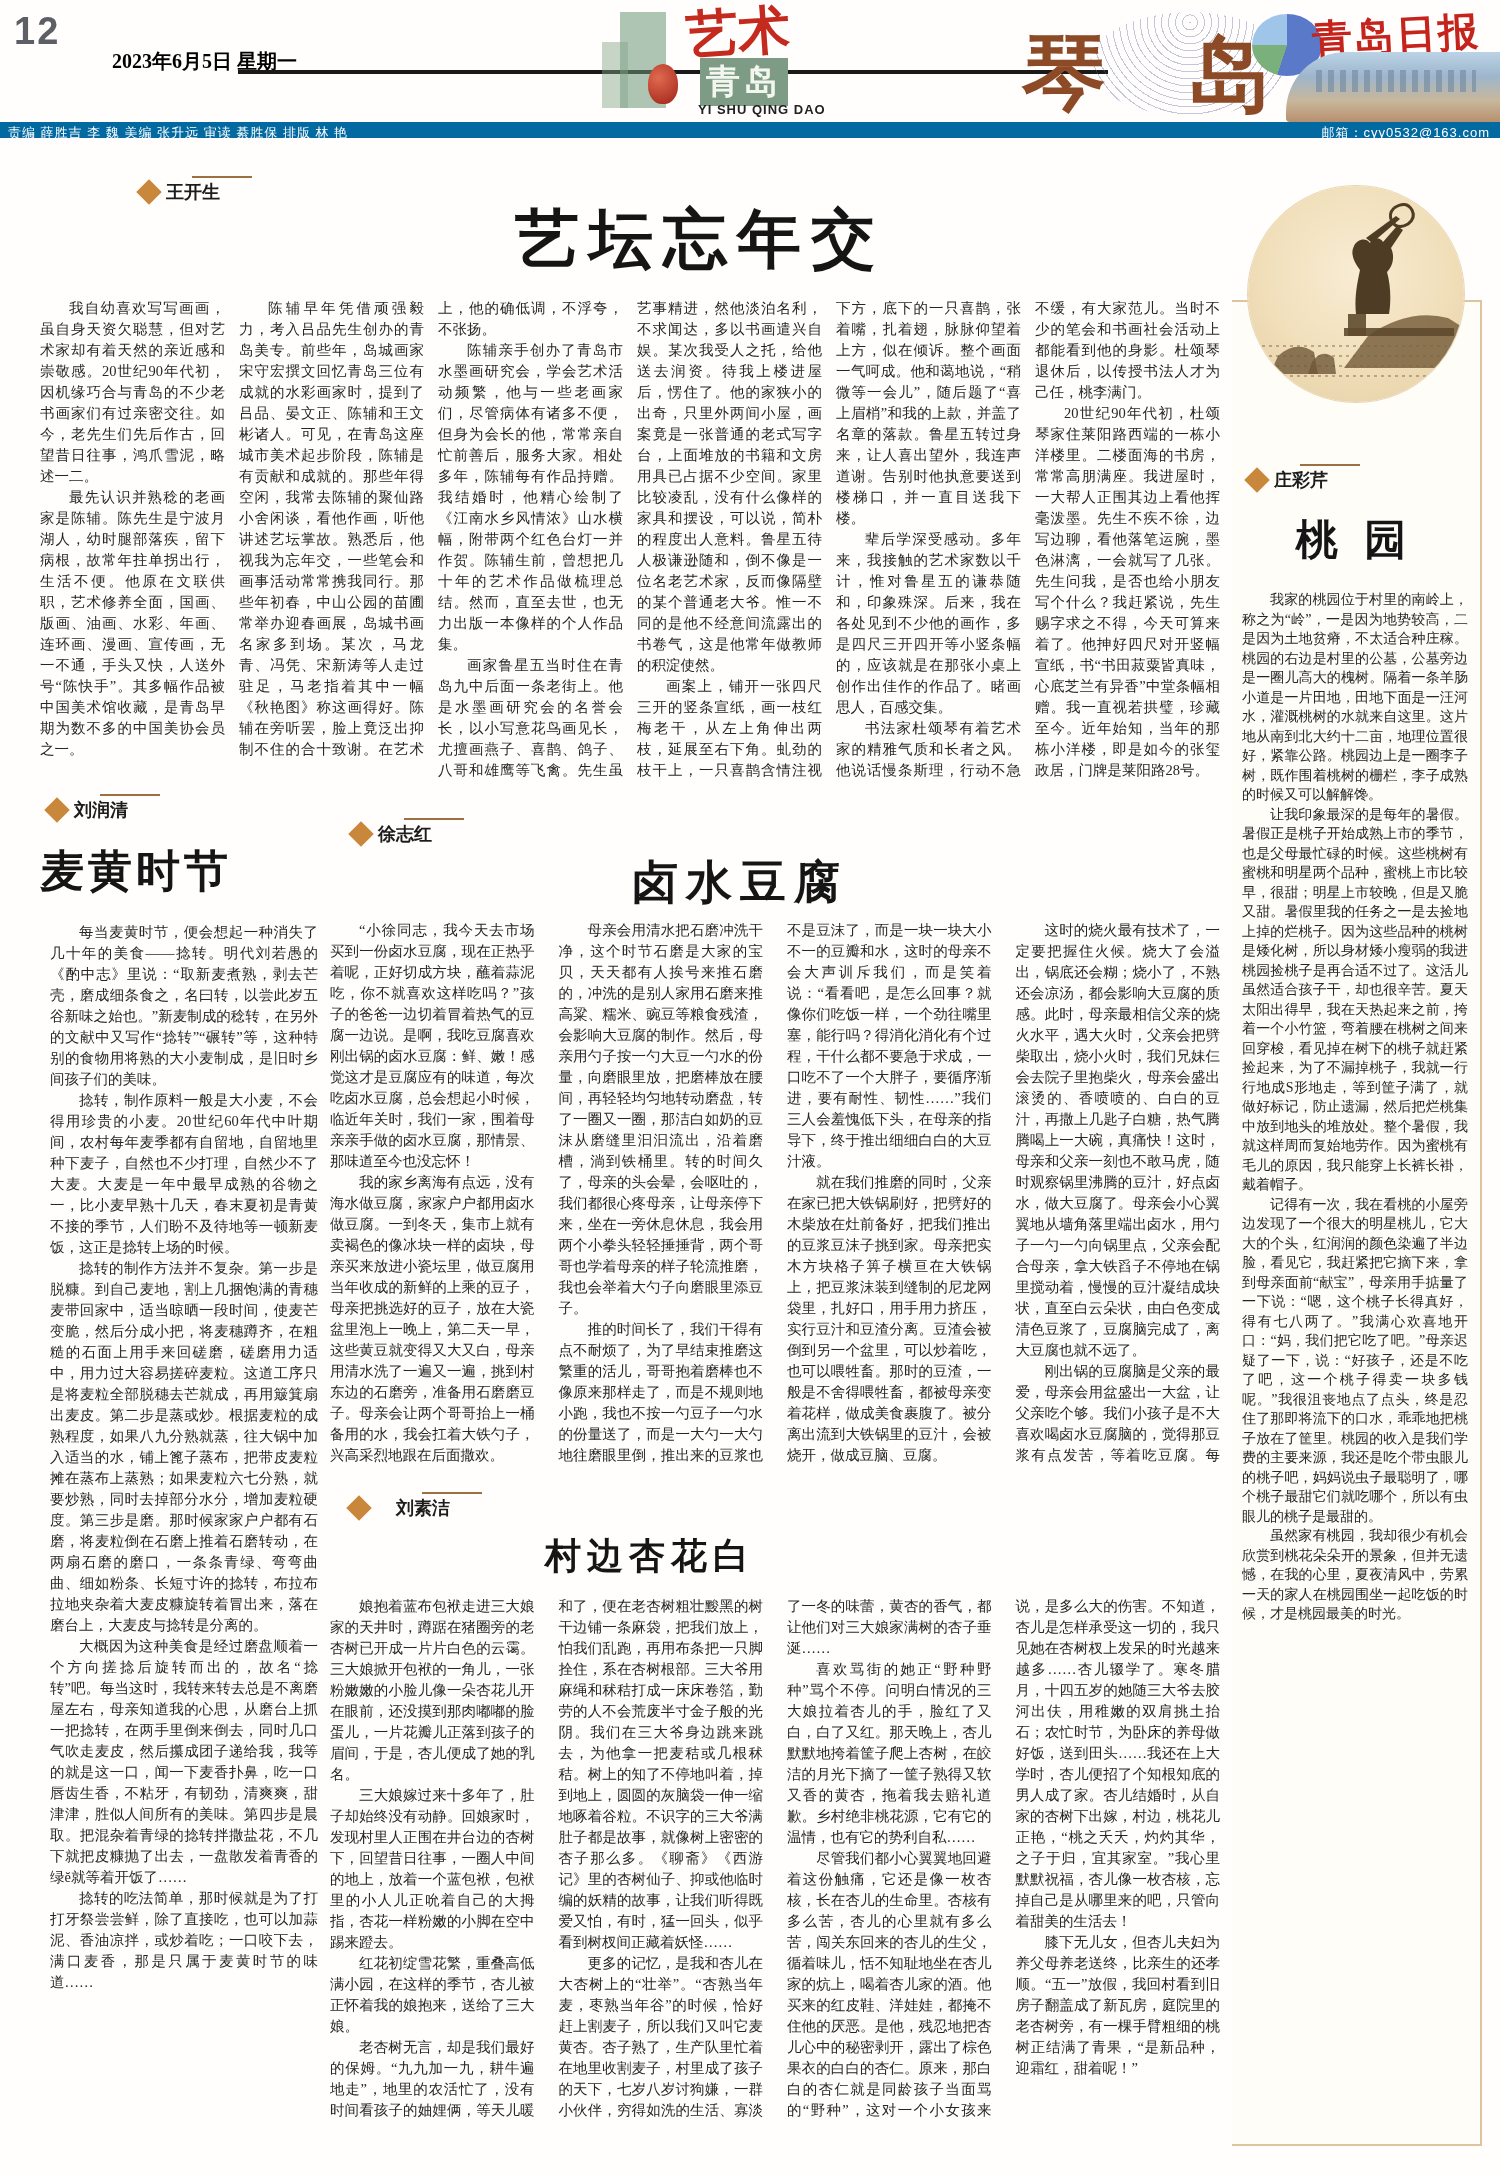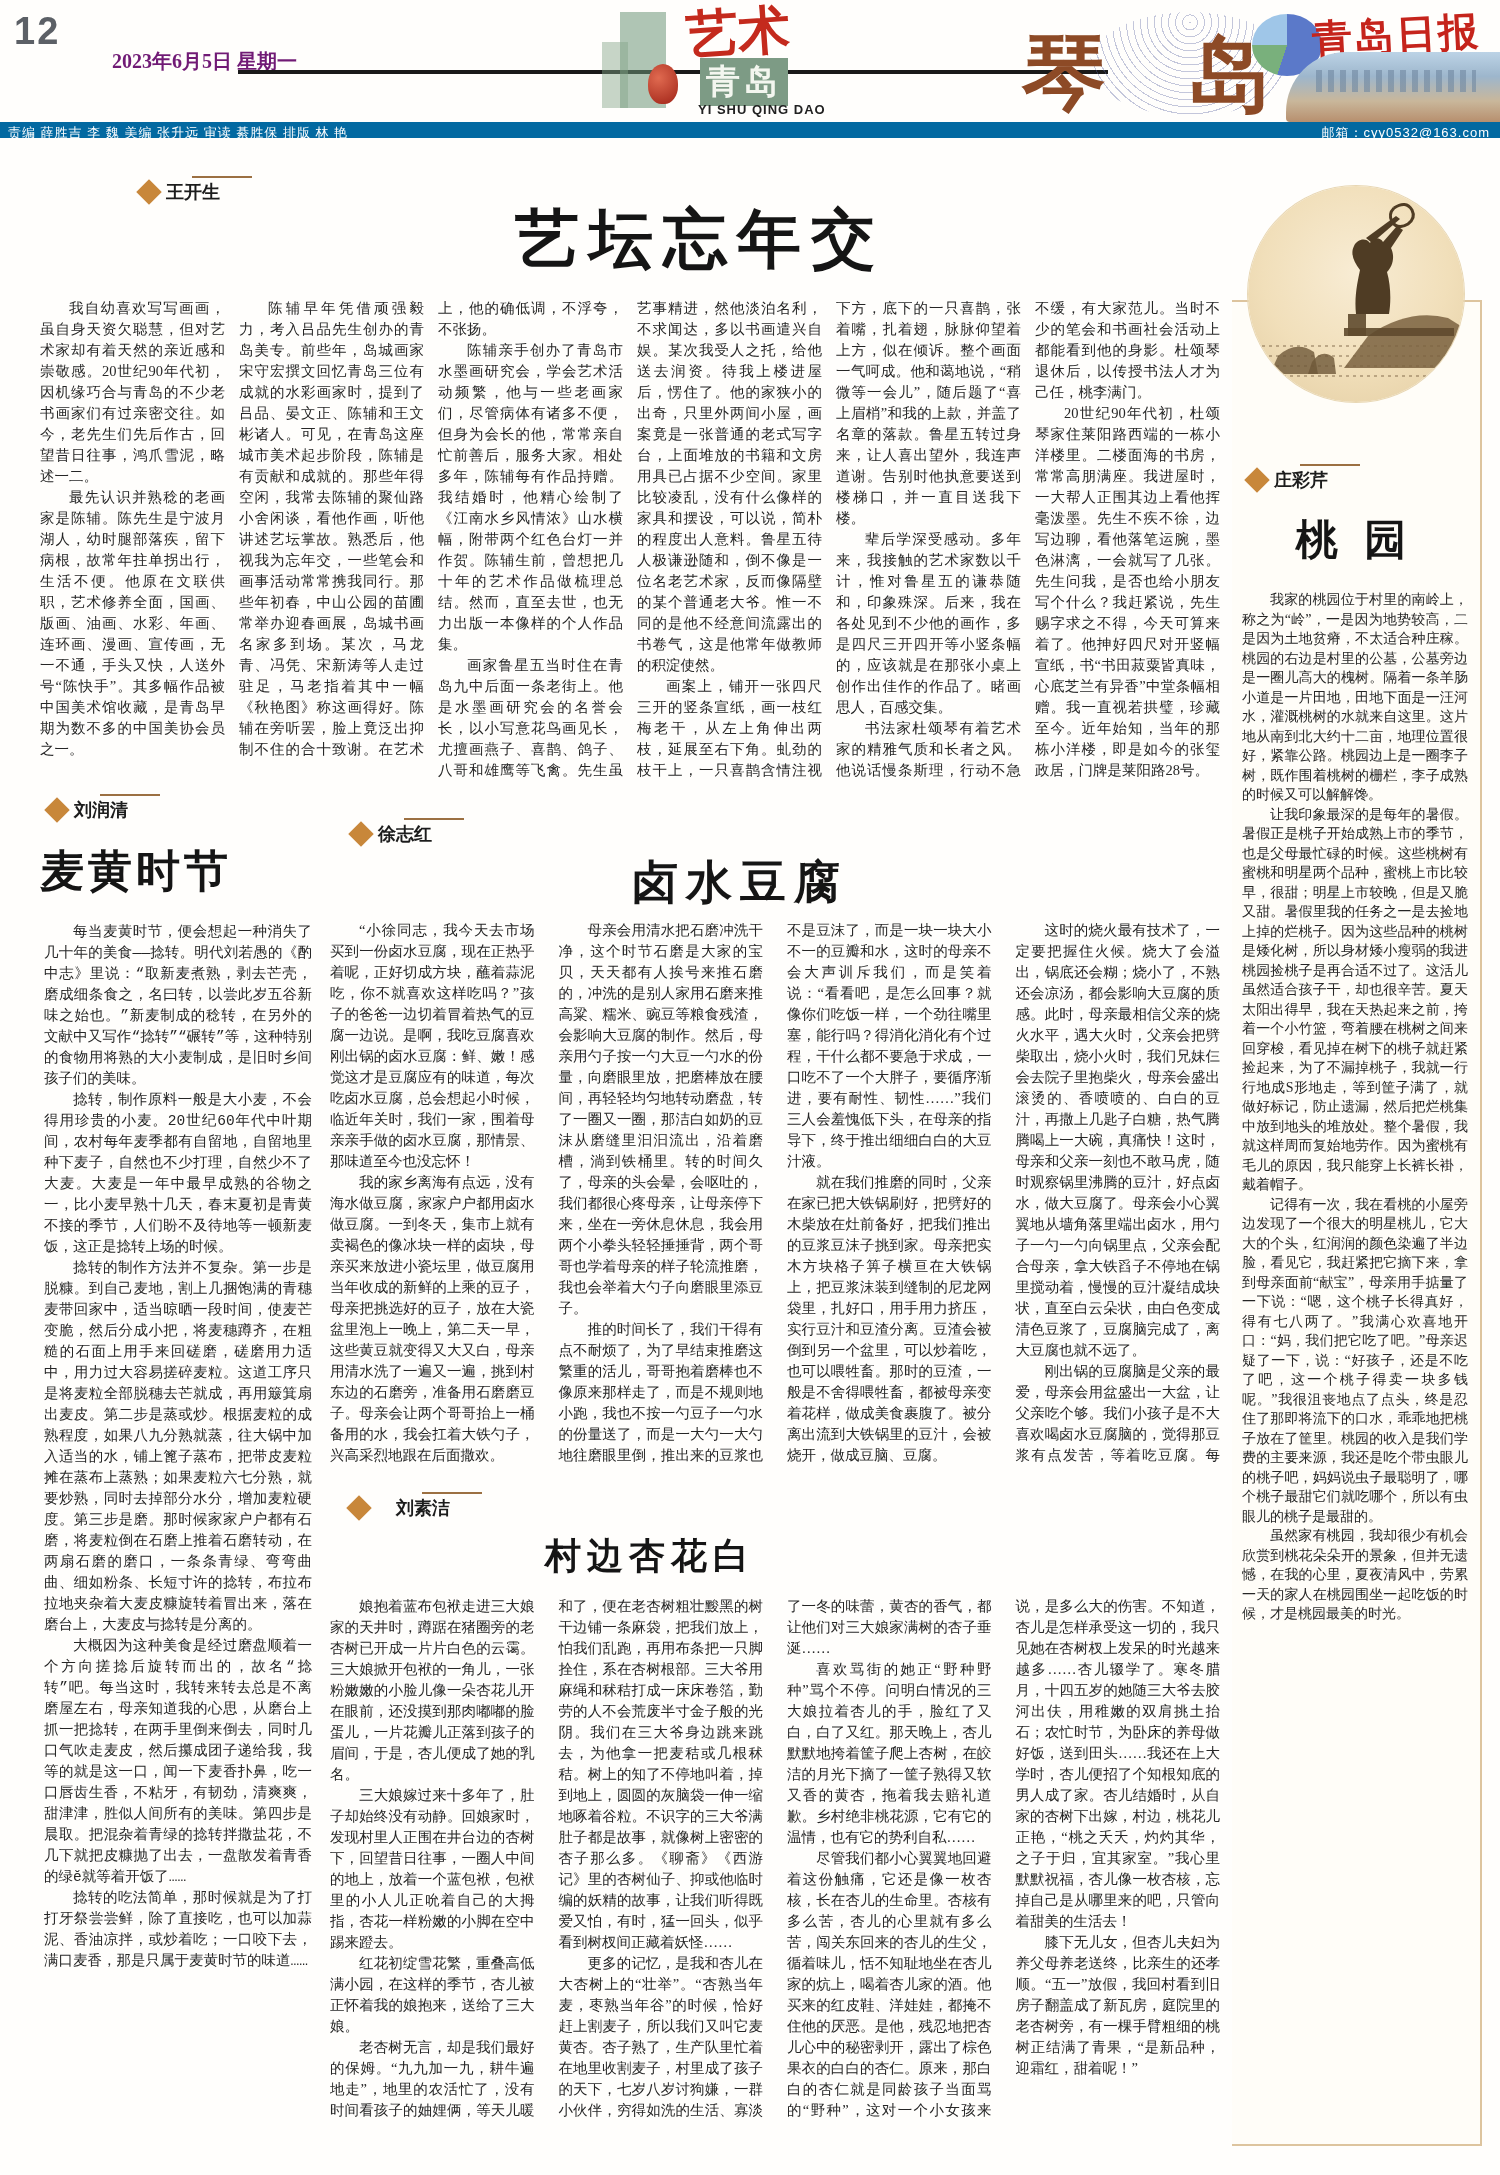--- a/index.html
+++ b/index.html
@@ -2,21 +2,21 @@
 <html><head>
 <meta charset="utf-8">
 <style>
   html,body{margin:0;padding:0;background:#fff;}
   #page{position:relative;width:1500px;height:2175px;background:#fffefc;overflow:hidden;
         font-family:"Liberation Serif","DejaVu Serif",serif;color:#1c1c1c;}
   .abs{position:absolute;}
   
   #page-num{left:14px;top:10px;font-family:"Liberation Sans",sans-serif;font-weight:bold;
             font-size:38px;color:#5c6066;letter-spacing:2px;}
-  #date-line{left:112px;top:48px;font-size:20px;font-weight:bold;color:#701a75;}
+  #date-line{left:112px;top:48px;font-size:20px;font-weight:bold;color:#000000;}
   #head-rule{left:238px;top:70px;width:870px;height:4px;background:#1a1a1a;}
   #logo{left:590px;top:6px;width:320px;height:112px;}
   .logo-build{position:absolute;background:rgba(110,150,120,.55);}
   #logo-yishu{position:absolute;left:96px;top:0px;font-size:52px;color:#c42a1d;font-weight:bold;
               font-family:"DejaVu Serif",serif;transform:rotate(-4deg);line-height:1;}
   #logo-qingdao{position:absolute;left:110px;top:52px;background:#7d9b85;color:#f3f6ef;
                 font-size:34px;font-weight:bold;padding:1px 6px;letter-spacing:4px;}
   #logo-lantern{position:absolute;left:58px;top:58px;width:30px;height:40px;border-radius:50% 50% 45% 45%;
                 background:radial-gradient(circle at 35% 35%,#e06a50,#a02317);}
   #logo-en{position:absolute;left:108px;top:96px;font-family:"Liberation Sans",sans-serif;
@@ -141,21 +141,21 @@
 
   <div class="abs byline" style="left:48px;top:798px;">
     <span class="diamond"></span>
     <span style="position:relative;">
       <span class="bar"></span>
       <span class="name">刘润清</span>
     </span>
   </div>
   <div class="abs headline" style="left:40px;top:842px;width:270px;font-size:44px;letter-spacing:4px;text-align:left;">麦黄时节</div>
 
-  <div class="abs body-text" style="left:44px;top:922px;width:268px;height:1224px;font-family:Liberation Mono, monospace;">
+  <div class="abs body-text" style="left:50px;top:922px;width:268px;height:1224px;">
       <p class="para">每当麦黄时节，便会想起一种消失了几十年的美食——捻转。明代刘若愚的《酌中志》里说：“取新麦煮熟，剥去芒壳，磨成细条食之，名曰转，以尝此岁五谷新味之始也。”新麦制成的稔转，在另外的文献中又写作“捻转”“碾转”等，这种特别的食物用将熟的大小麦制成，是旧时乡间孩子们的美味。</p>
       <p class="para">捻转，制作原料一般是大小麦，不会得用珍贵的小麦。20世纪60年代中叶期间，农村每年麦季都有自留地，自留地里种下麦子，自然也不少打理，自然少不了大麦。大麦是一年中最早成熟的谷物之一，比小麦早熟十几天，春末夏初是青黄不接的季节，人们盼不及待地等一顿新麦饭，这正是捻转上场的时候。</p>
       <p class="para">捻转的制作方法并不复杂。第一步是脱糠。到自己麦地，割上几捆饱满的青穗麦带回家中，适当晾晒一段时间，使麦芒变脆，然后分成小把，将麦穗蹲齐，在粗糙的石面上用手来回磋磨，磋磨用力适中，用力过大容易搓碎麦粒。这道工序只是将麦粒全部脱穗去芒就成，再用簸箕扇出麦皮。第二步是蒸或炒。根据麦粒的成熟程度，如果八九分熟就蒸，往大锅中加入适当的水，铺上篦子蒸布，把带皮麦粒摊在蒸布上蒸熟；如果麦粒六七分熟，就要炒熟，同时去掉部分水分，增加麦粒硬度。第三步是磨。那时候家家户户都有石磨，将麦粒倒在石磨上推着石磨转动，在两扇石磨的磨口，一条条青绿、弯弯曲曲、细如粉条、长短寸许的捻转，布拉布拉地夹杂着大麦皮糠旋转着冒出来，落在磨台上，大麦皮与捻转是分离的。</p>
       <p class="para">大概因为这种美食是经过磨盘顺着一个方向搓捻后旋转而出的，故名“捻转”吧。每当这时，我转来转去总是不离磨屋左右，母亲知道我的心思，从磨台上抓一把捻转，在两手里倒来倒去，同时几口气吹走麦皮，然后攥成团子递给我，我等的就是这一口，闻一下麦香扑鼻，吃一口唇齿生香，不粘牙，有韧劲，清爽爽，甜津津，胜似人间所有的美味。第四步是晨取。把混杂着青绿的捻转拌撒盐花，不几下就把皮糠抛了出去，一盘散发着青香的绿ĕ就等着开饭了……</p>
       <p class="para">捻转的吃法简单，那时候就是为了打打牙祭尝尝鲜，除了直接吃，也可以加蒜泥、香油凉拌，或炒着吃；一口咬下去，满口麦香，那是只属于麦黄时节的味道……</p>
     </div>
 
   <div class="abs byline" style="left:352px;top:822px;">
     <span class="diamond"></span>
     <span style="position:relative;">

